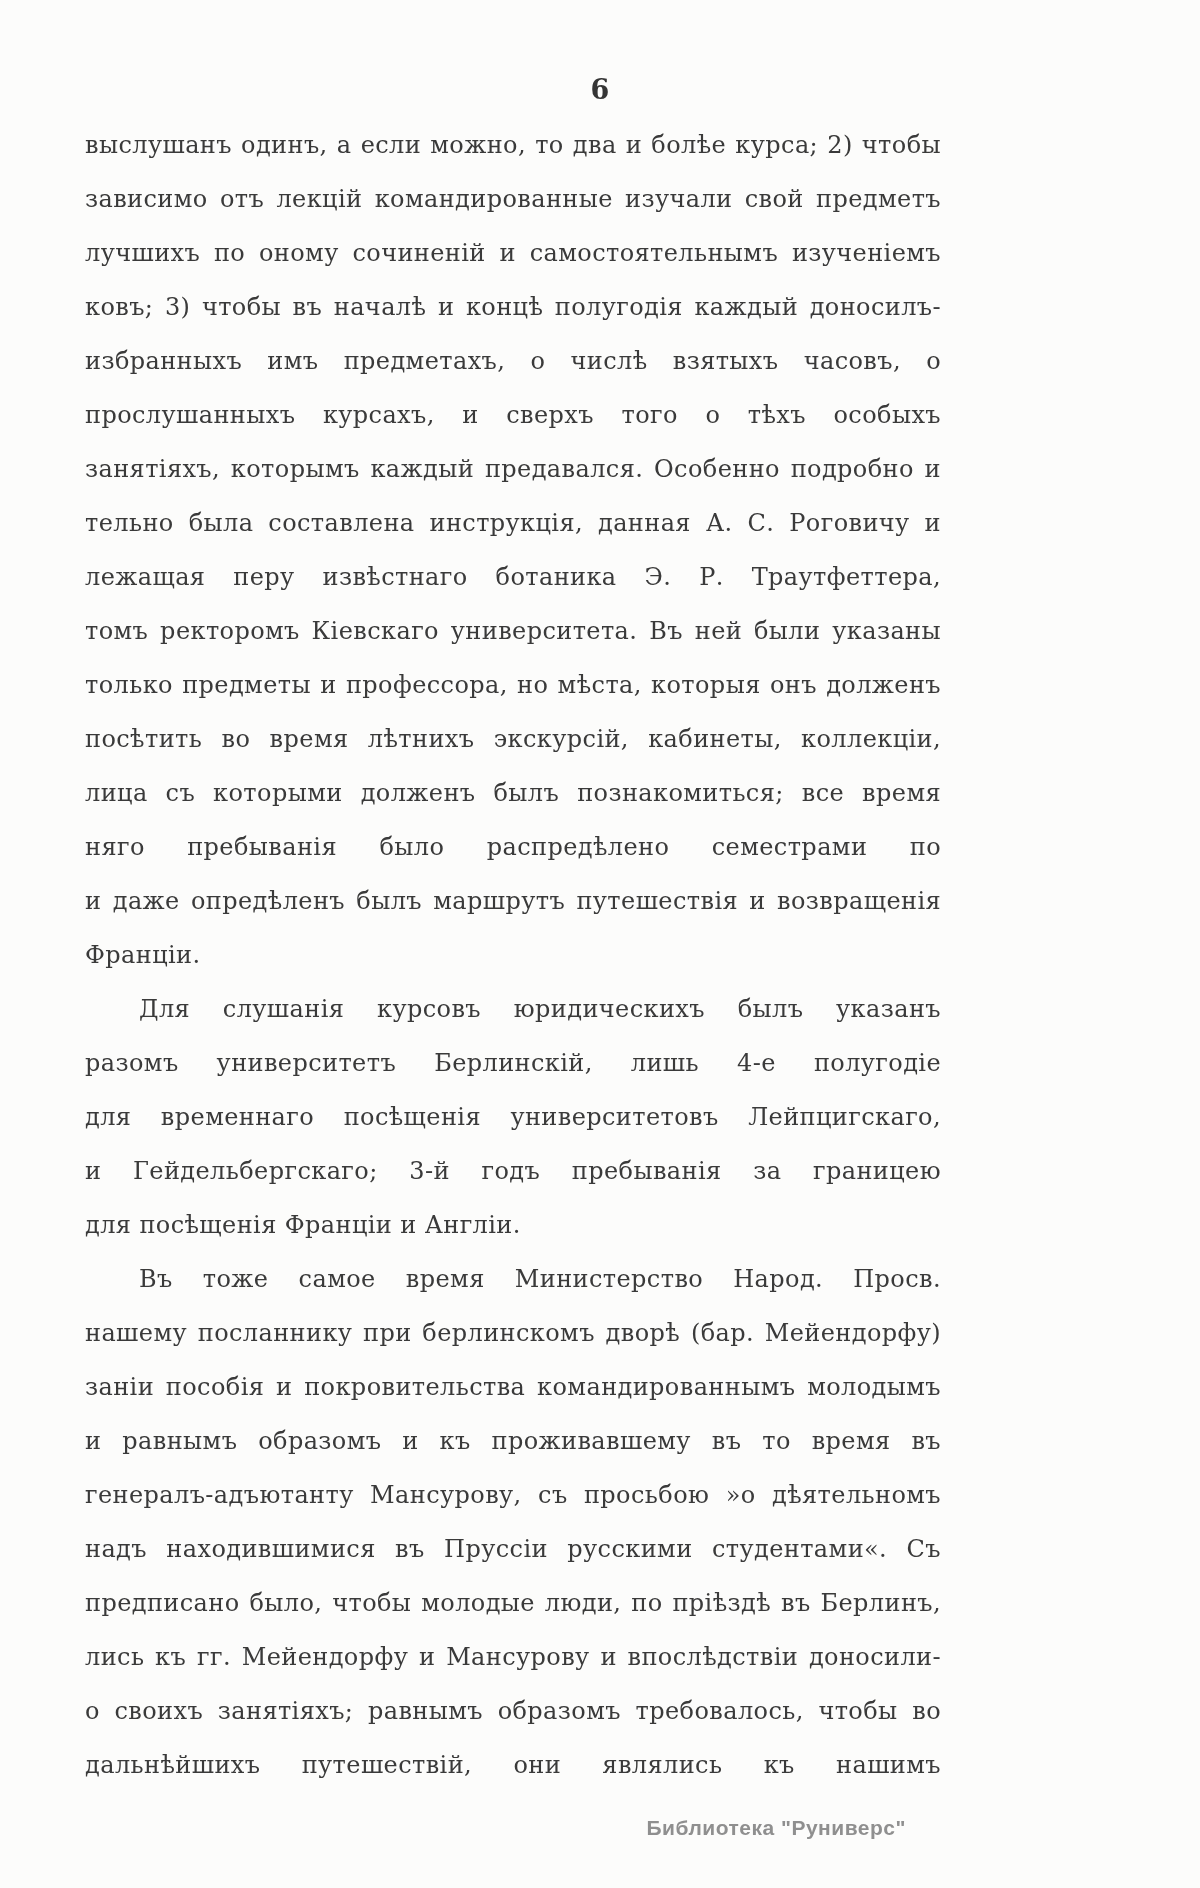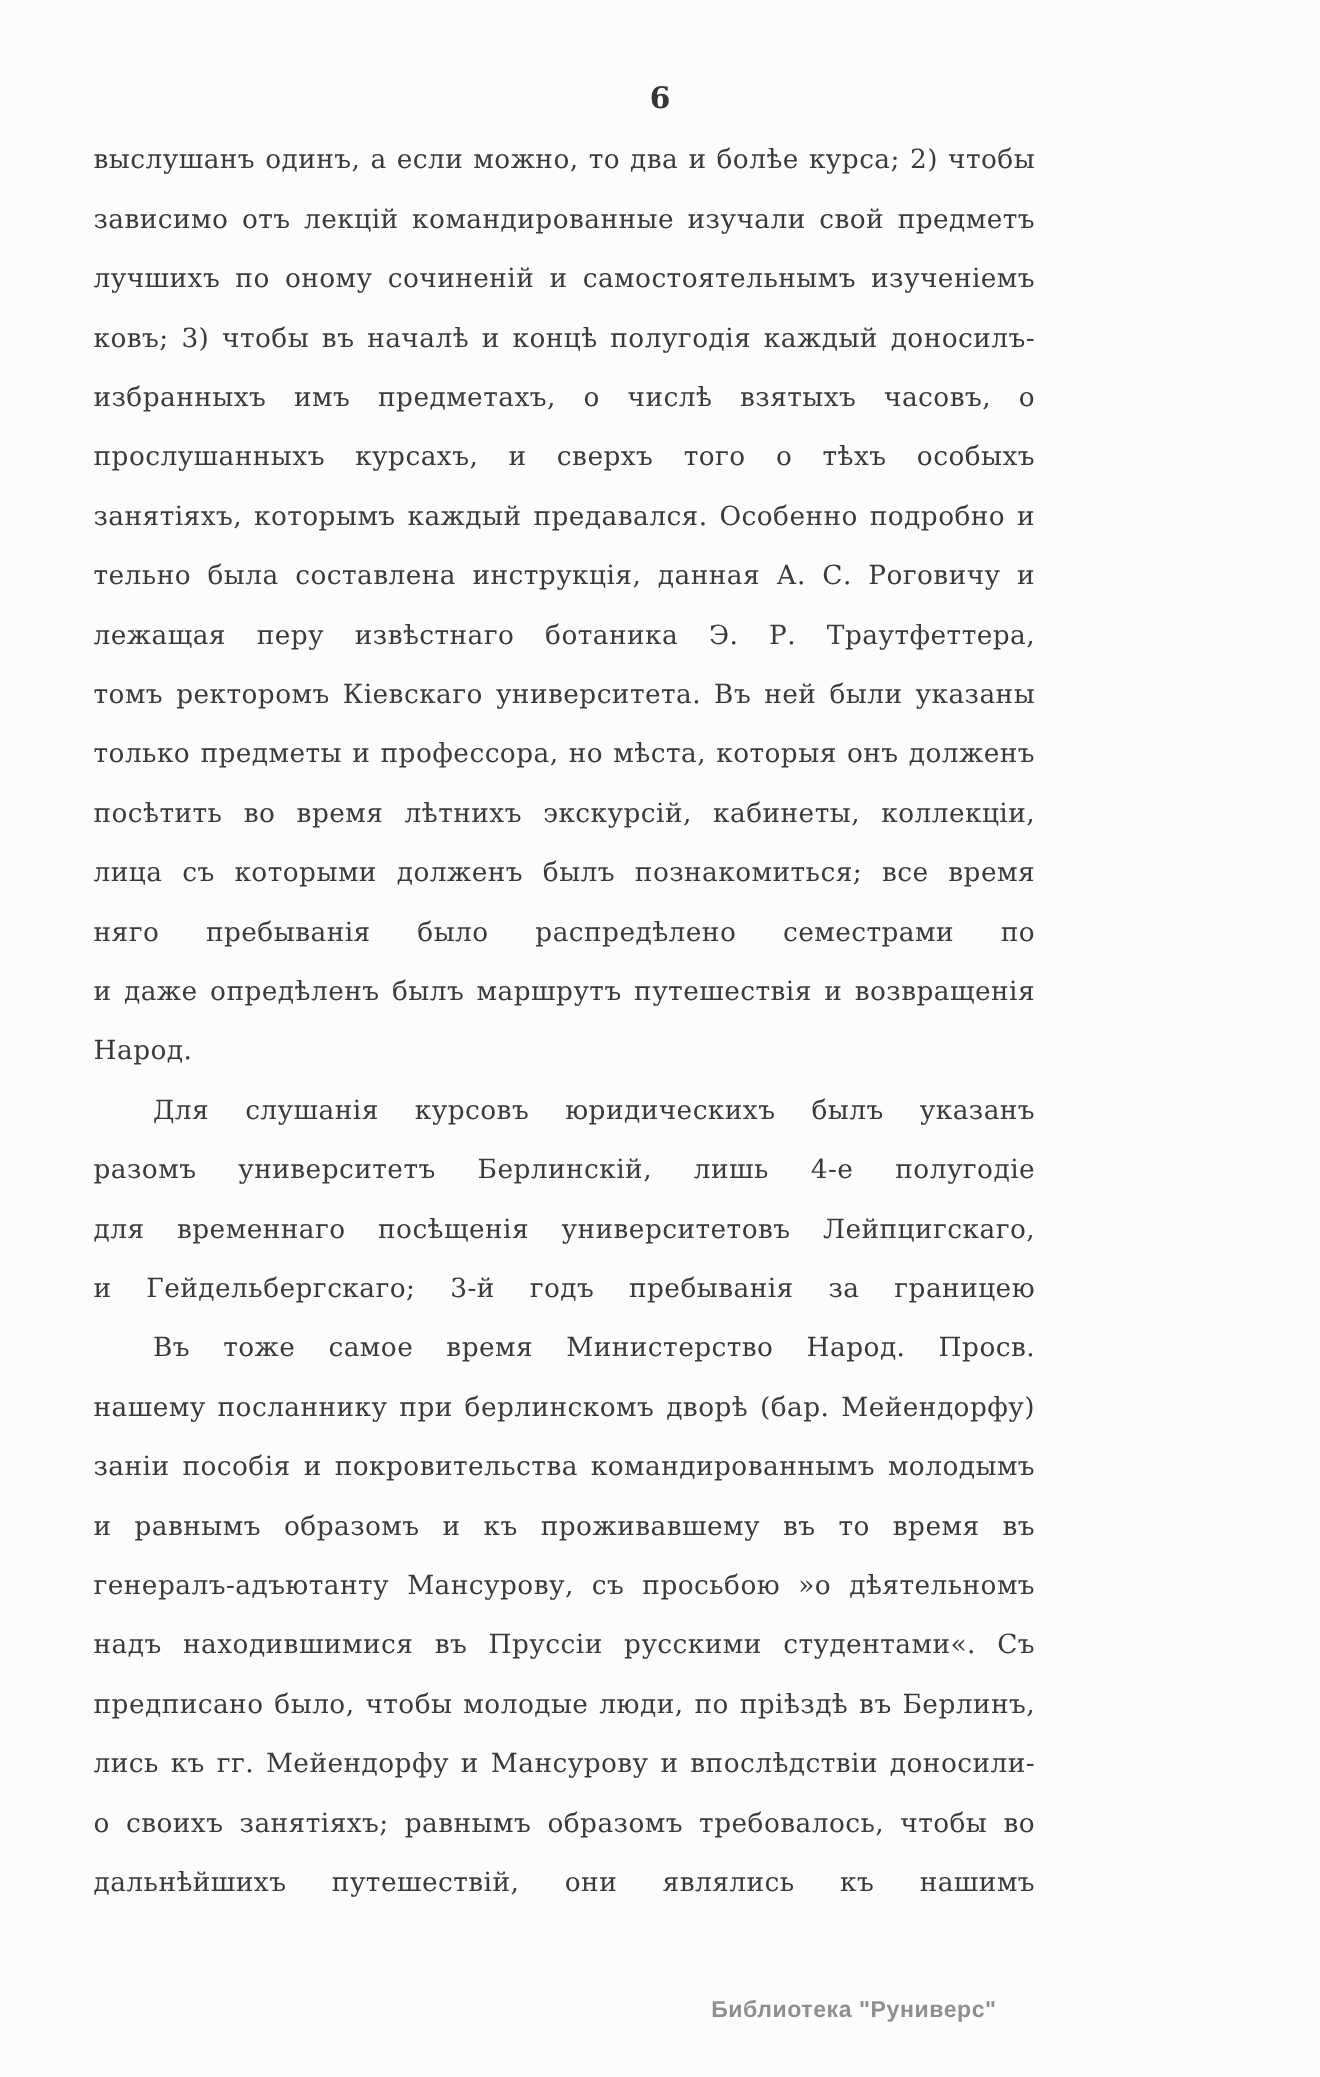--- a/index.html
+++ b/index.html
@@ -75,25 +75,26 @@
       <div class="line">прослушанныхъ курсахъ, и сверхъ того о тѣхъ особыхъ домашнихъ</div>
       <div class="line">занятіяхъ, которымъ каждый предавался. Особенно подробно и тща-</div>
       <div class="line">тельно была составлена инструкція, данная А. С. Роговичу и принад-</div>
       <div class="line">лежащая перу извѣстнаго ботаника Э. Р. Траутфеттера, бывшаго по-</div>
       <div class="line">томъ ректоромъ Кіевскаго университета. Въ ней были указаны не</div>
       <div class="line">только предметы и профессора, но мѣста, которыя онъ долженъ былъ</div>
       <div class="line">посѣтить во время лѣтнихъ экскурсій, кабинеты, коллекціи, рудники,</div>
       <div class="line">лица съ которыми долженъ былъ познакомиться; все время трехлѣт-</div>
       <div class="line">няго пребыванія было распредѣлено семестрами по университетамъ,</div>
       <div class="line">и даже опредѣленъ былъ маршрутъ путешествія и возвращенія въ</div>
-      <div class="line no-justify">Народ.</div>
+      <div class="line no-justify">Франціи.</div>
       <div class="line indent">Для слушанія курсовъ юридическихъ былъ указанъ главнымъ об-</div>
       <div class="line">разомъ университетъ Берлинскій, лишь 4-е полугодіе предполагалось</div>
       <div class="line">для временнаго посѣщенія университетовъ Лейпцигскаго, Гетингенскаго</div>
       <div class="line">и Гейдельбергскаго; 3-й годъ пребыванія за границею предназначался</div>
+      <div class="line no-justify">для посѣщенія Франціи и Англіи.</div>
       <div class="line indent">Въ тоже самое время Министерство Народ. Просв. отнеслось къ</div>
       <div class="line">нашему посланнику при берлинскомъ дворѣ (бар. Мейендорфу) объ ока-</div>
       <div class="line">заніи пособія и покровительства командированнымъ молодымъ людямъ;</div>
       <div class="line">и равнымъ образомъ и къ проживавшему въ то время въ Берлинѣ</div>
       <div class="line">генералъ-адъютанту Мансурову, съ просьбою »о дѣятельномъ попеченіи</div>
       <div class="line">надъ находившимися въ Пруссіи русскими студентами«. Съ этою цѣлію</div>
       <div class="line">предписано было, чтобы молодые люди, по пріѣздѣ въ Берлинъ, яви-</div>
       <div class="line">лись къ гг. Мейендорфу и Мансурову и впослѣдствіи доносили-бы имъ</div>
       <div class="line">о своихъ занятіяхъ; равнымъ образомъ требовалось, чтобы во время</div>
       <div class="line">дальнѣйшихъ путешествій, они являлись къ нашимъ посланникамъ и</div>

